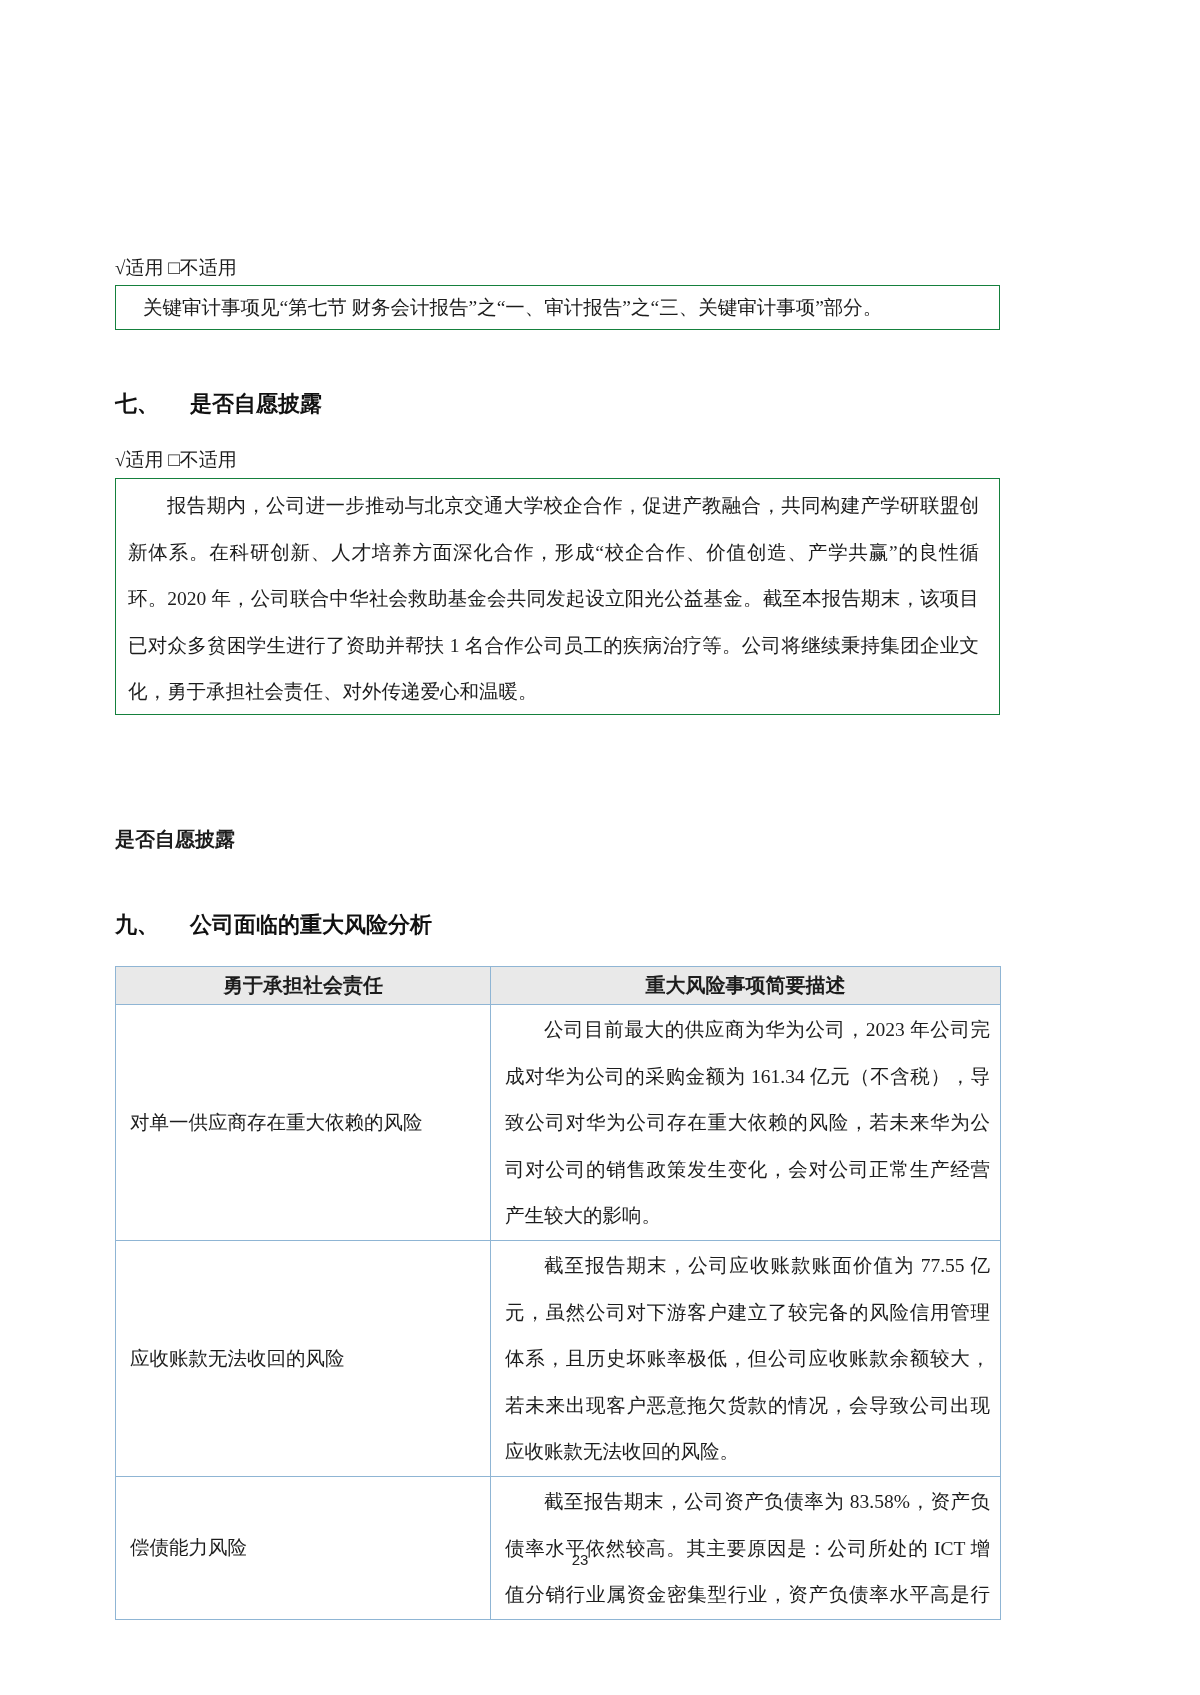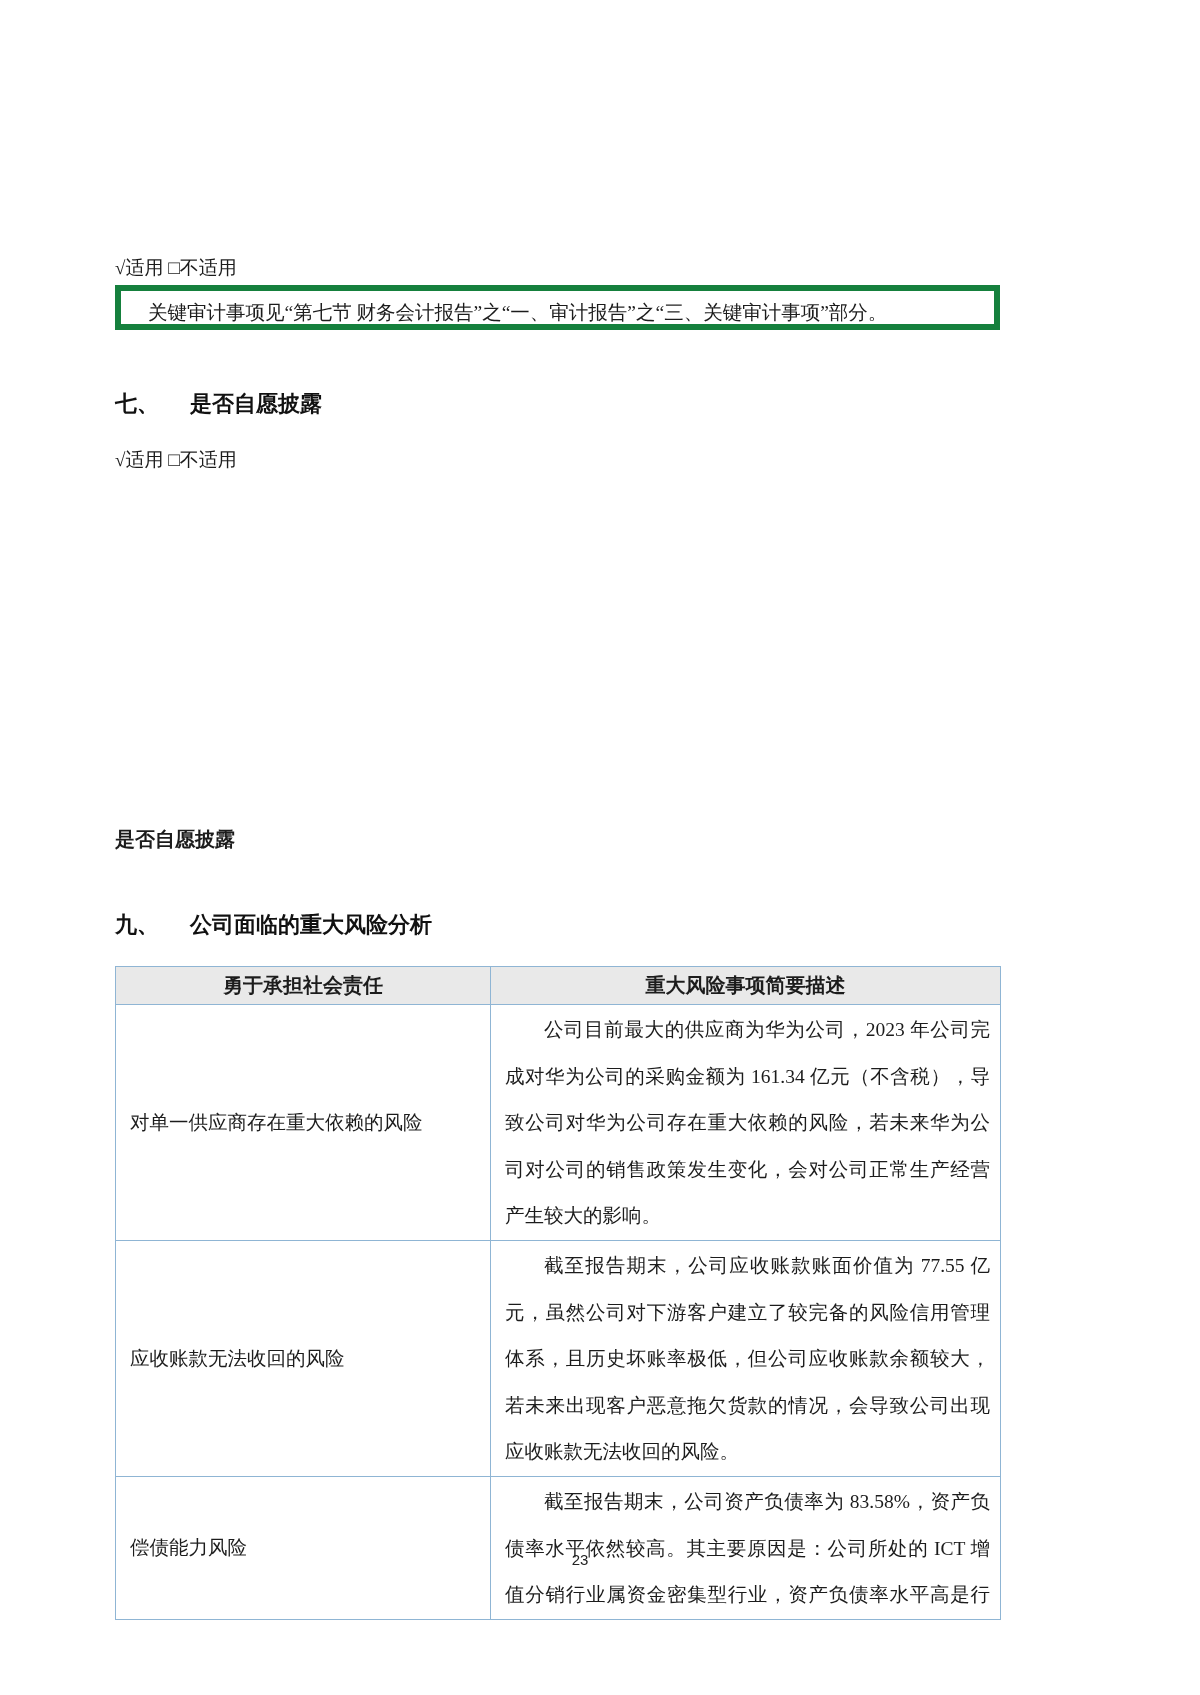--- a/index.html
+++ b/index.html
@@ -6,21 +6,21 @@
   body{
     width:1200px;height:1695px;background:#ffffff;
     font-family:"Liberation Serif","DejaVu Serif",serif;
     color:#1c1c1c;
   }
   .page{position:relative;width:1200px;height:1695px;background:#fff;overflow:hidden;}
   .abs{position:absolute;left:115px;width:885px;box-sizing:border-box;}
   .h{font-family:"Liberation Sans","DejaVu Sans",sans-serif;font-weight:bold;font-size:22px;line-height:28px;color:#111;}
   .hnum{display:inline-block;min-width:75px;}
   .line{font-size:19px;line-height:24px;}
-  .box{border:6px solid #15803d;background:#fff;}
+  .box{border:1px solid #15803d;background:#fff;}
   .box1{height:45px;}
   .box1text{line-height:43px;font-size:19.5px;padding-left:27px;}
   .box2{height:237px;padding:4px 20px 0 12px;}
   .box2 p{margin:0;font-size:19.5px;line-height:46.5px;text-indent:2em;text-align:justify;}
   .sublabel{font-family:"Liberation Sans","DejaVu Sans",sans-serif;font-weight:bold;font-size:20px;line-height:24px;}
   .risktable{border-collapse:collapse;table-layout:fixed;width:885px;}
   .risktable th,.risktable td{border:1px solid #8fb5d4;vertical-align:middle;box-sizing:border-box;}
   .risktable th{
     background:#e9e9e9;height:38px;text-align:center;
     font-size:20px;font-weight:bold;padding:0;
@@ -42,20 +42,23 @@
 
   <div class="abs line" style="top:256px">√适用 □不适用</div>
   <div class="abs box box1" style="top:285px">
     <div class="box1text">关键审计事项见“第七节 财务会计报告”之“一、审计报告”之“三、关键审计事项”部分。</div>
   </div>
 
   <div class="abs h" style="top:390px">
     <span class="hnum">七、</span><span>是否自愿披露</span>
   </div>
   <div class="abs line" style="top:448px">√适用 □不适用</div>
+  <div class="abs box box2" style="top:478px">
+    <p>报告期内，公司进一步推动与北京交通大学校企合作，促进产教融合，共同构建产学研联盟创新体系。在科研创新、人才培养方面深化合作，形成“校企合作、价值创造、产学共赢”的良性循环。2020 年，公司联合中华社会救助基金会共同发起设立阳光公益基金。截至本报告期末，该项目已对众多贫困学生进行了资助并帮扶 1 名合作公司员工的疾病治疗等。公司将继续秉持集团企业文化，勇于承担社会责任、对外传递爱心和温暖。</p>
+  </div>
 
   <div class="abs sublabel" style="top:827px">是否自愿披露</div>
 
   <div class="abs h" style="top:911px">
     <span class="hnum">九、</span><span>公司面临的重大风险分析</span>
   </div>
 
   <table class="abs risktable" style="top:966px">
     <colgroup>
         <col style="width:375px">

